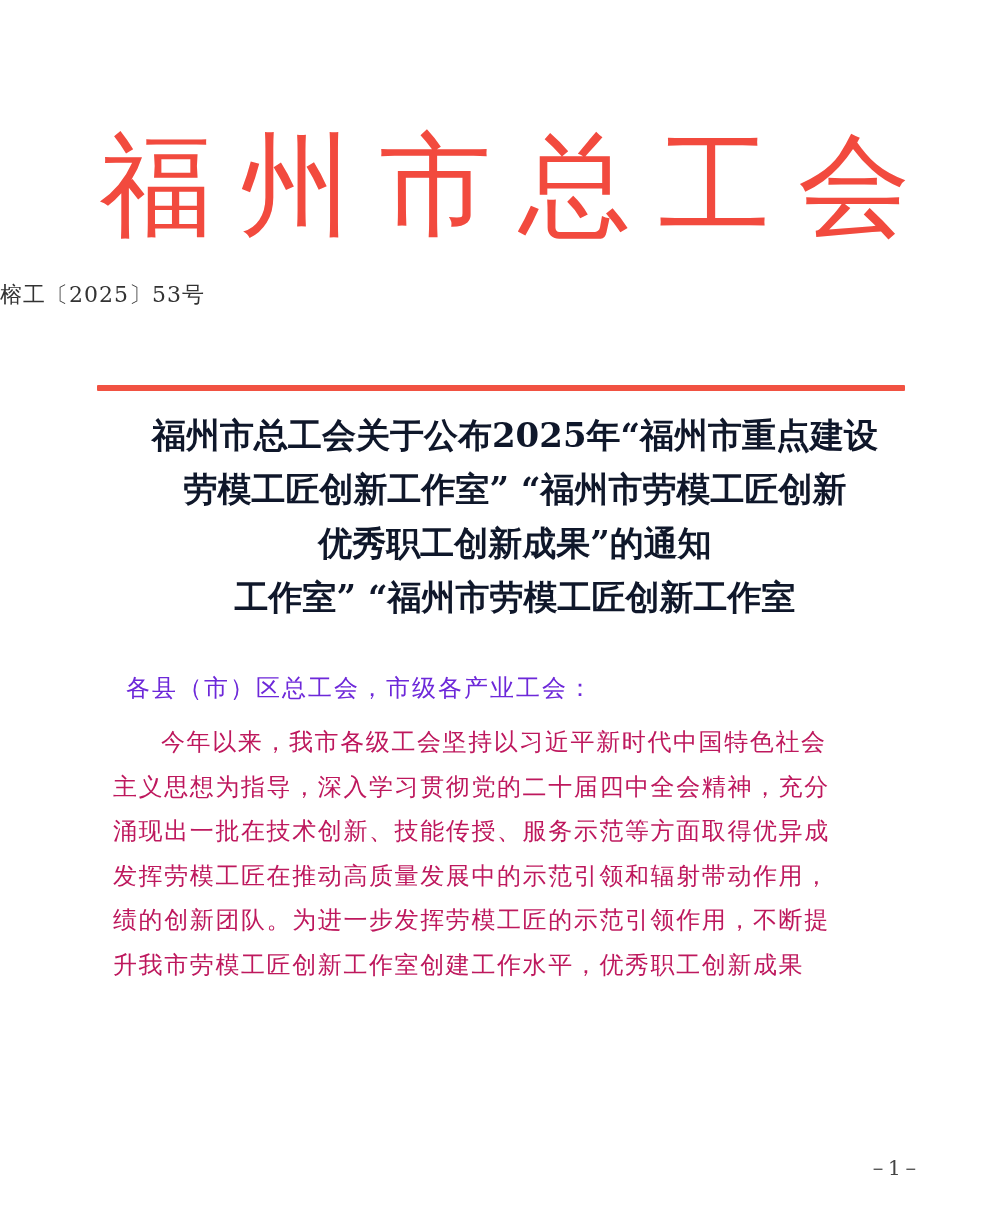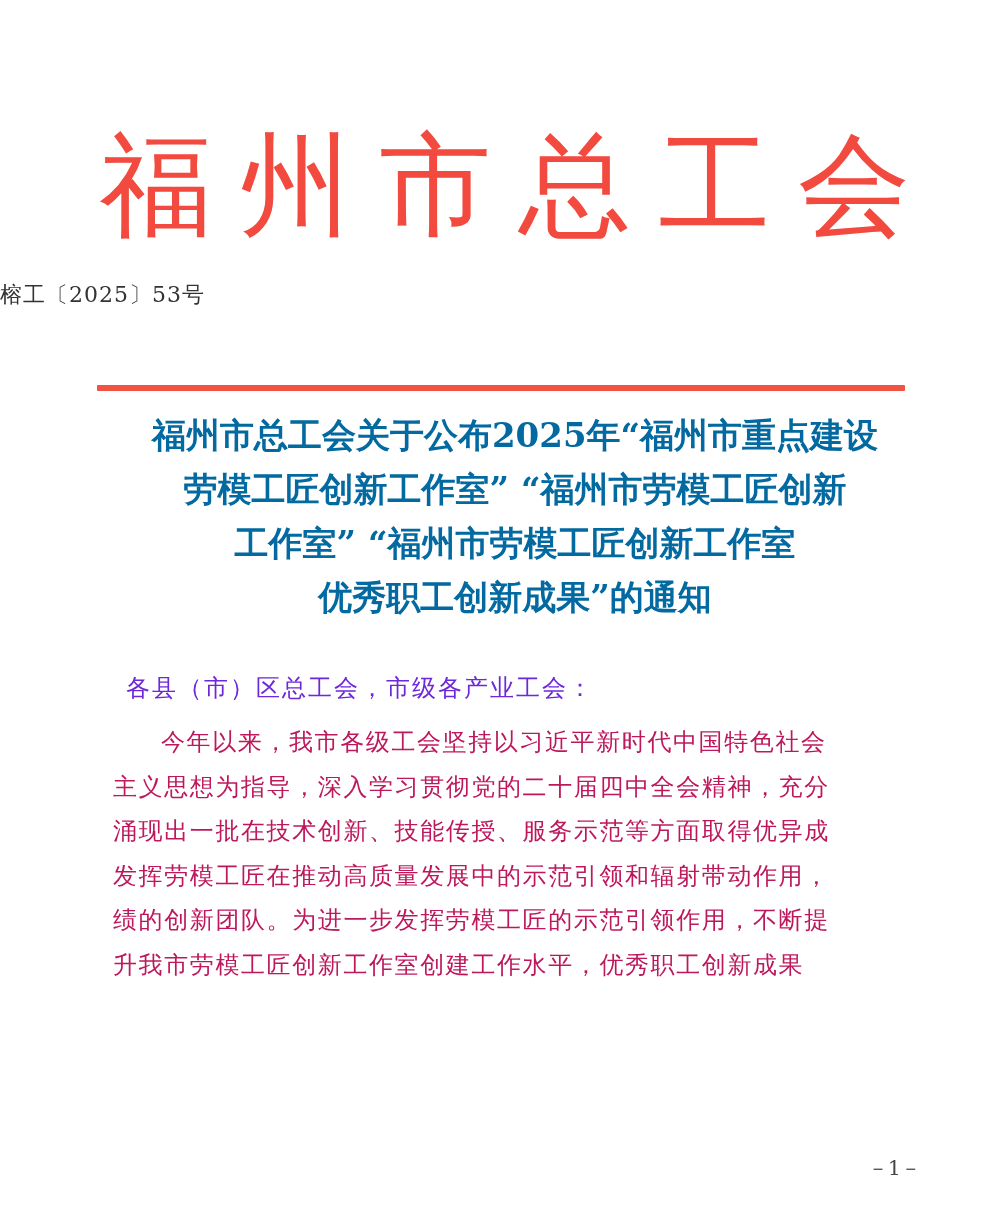--- a/index.html
+++ b/index.html
@@ -21,21 +21,21 @@
     font-size: 22px; color: #333;
     font-family: "DejaVu Serif", "Liberation Serif", serif; letter-spacing: 1px;
   }
   .red-rule {
     position: absolute; left: 97px; top: 385px; width: 808px; height: 6px;
     background: #f15242; border-radius: 1px;
   }
   .title {
     position: absolute; left: 100px; width: 830px; top: 408px; text-align: center;
     font-family: "DejaVu Serif", "Liberation Serif", serif; font-weight: bold;
-    font-size: 34px; line-height: 54px; color: #0369a1;
+    font-size: 34px; line-height: 54px; color: #0f172a;
   }
   .title div { white-space: nowrap; }
   .salutation {
     position: absolute; left: 126px; top: 672px;
     font-family: "DejaVu Sans", "Liberation Sans", sans-serif;
     font-size: 24px; color: #6d28d9; letter-spacing: 2px;
   }
   .body-text {
     position: absolute; left: 113px; top: 720px; width: 820px;
     font-family: "DejaVu Sans", "Liberation Sans", sans-serif;
@@ -61,22 +61,22 @@
   <span>会</span>
 </div>
 
 <div class="doc-number">榕工〔2025〕53号</div>
 
 <div class="red-rule"></div>
 
 <div class="title">
   <div>福州市总工会关于公布2025年“福州市重点建设</div>
   <div>劳模工匠创新工作室” “福州市劳模工匠创新</div>
+  <div>优秀职工创新成果”的通知</div>
   <div>工作室” “福州市劳模工匠创新工作室</div>
-  <div>优秀职工创新成果”的通知</div>
 </div>
 
 <div class="salutation">各县（市）区总工会，市级各产业工会：</div>
 
 <div class="body-text">
   <div class="indent">今年以来，我市各级工会坚持以习近平新时代中国特色社会</div>
   <div>主义思想为指导，深入学习贯彻党的二十届四中全会精神，充分</div>
   <div>涌现出一批在技术创新、技能传授、服务示范等方面取得优异成</div>
   <div>发挥劳模工匠在推动高质量发展中的示范引领和辐射带动作用，</div>
   <div>绩的创新团队。为进一步发挥劳模工匠的示范引领作用，不断提</div>

